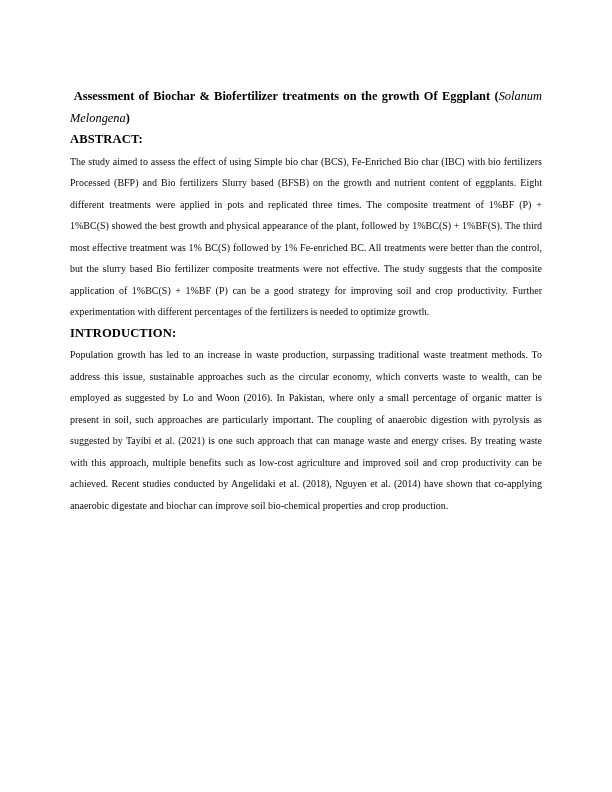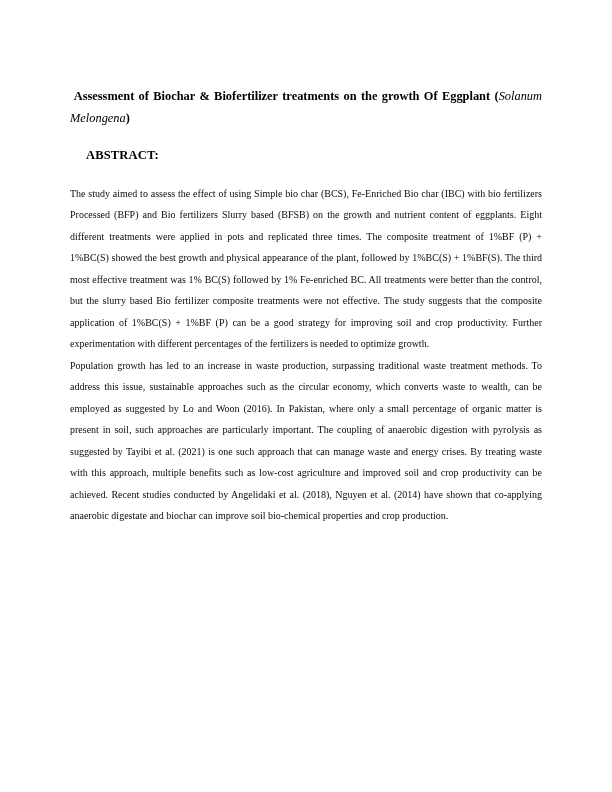--- a/index.html
+++ b/index.html
@@ -55,36 +55,37 @@
     font-style: italic;
   }
   .paren {
     font-weight: bold;
     font-style: normal;
   }
   .heading {
     font-size: 12.6px;
     line-height: 21.5px;
     font-weight: bold;
-    margin: 16px;
+    margin: 0;
     text-align: left;
     color: #000000;
     letter-spacing: 0.1px;
   }
   
 </style>
 </head>
 <body>
 
 <div class="page">
   <div class="content">
 
     <p class="title-block"><span class="indent-lead"> </span><span>Assessment of Biochar &amp; Biofertilizer treatments on the growth Of Eggplant (</span><span class="title-species">Solanum Melongena</span><span class="paren">)</span></p>
 
     <h2 class="heading">ABSTRACT:</h2>
 
     <p class="para">The study aimed to assess the effect of using Simple bio char (BCS), Fe-Enriched Bio char (IBC) with bio fertilizers Processed (BFP) and Bio fertilizers Slurry based (BFSB) on the growth and nutrient content of eggplants. Eight different treatments were applied in pots and replicated three times. The composite treatment of 1%BF (P) + 1%BC(S) showed the best growth and physical appearance of the plant, followed by 1%BC(S) + 1%BF(S). The third most effective treatment was 1% BC(S) followed by 1% Fe-enriched BC. All treatments were better than the control, but the slurry based Bio fertilizer composite treatments were not effective. The study suggests that the composite application of 1%BC(S) + 1%BF (P) can be a good strategy for improving soil and crop productivity. Further experimentation with different percentages of the fertilizers is needed to optimize growth.</p>
 
+    <h2 class="heading">INTRODUCTION:</h2>
 
     <p class="para">Population growth has led to an increase in waste production, surpassing traditional waste treatment methods. To address this issue, sustainable approaches such as the circular economy, which converts waste to wealth, can be employed as suggested by Lo and Woon (2016). In Pakistan, where only a small percentage of organic matter is present in soil, such approaches are particularly important. The coupling of anaerobic digestion with pyrolysis as suggested by Tayibi et al. (2021) is one such approach that can manage waste and energy crises. By treating waste with this approach, multiple benefits such as low-cost agriculture and improved soil and crop productivity can be achieved. Recent studies conducted by Angelidaki et al. (2018), Nguyen et al. (2014) have shown that co-applying anaerobic digestate and biochar can improve soil bio-chemical properties and crop production.</p>
 
   </div>
 </div>
 
 </body></html>

